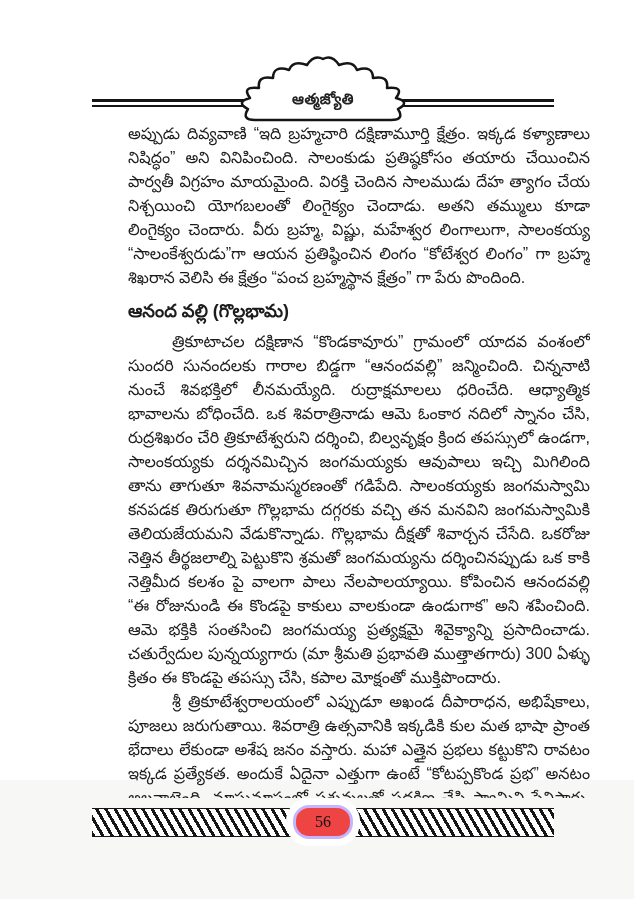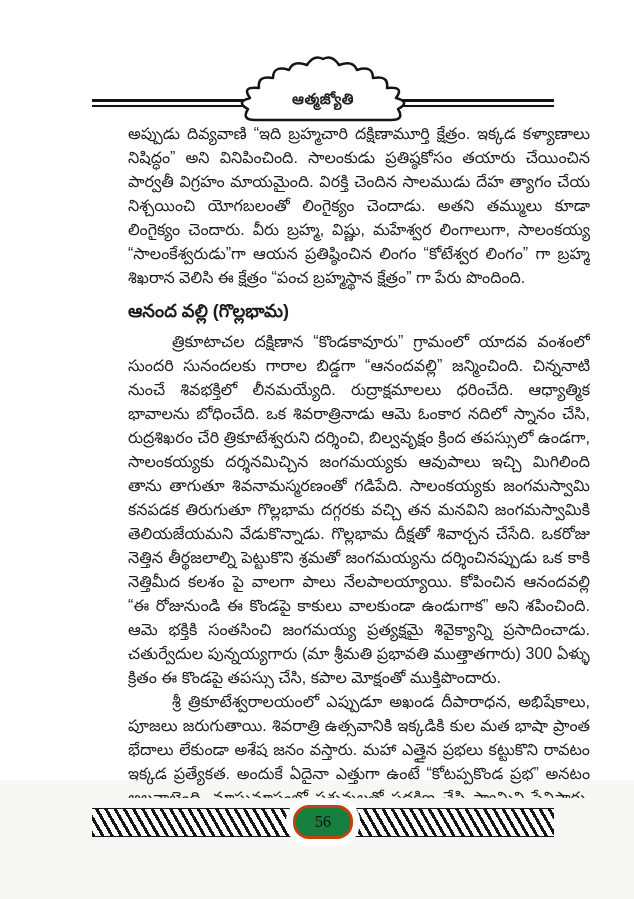--- a/index.html
+++ b/index.html
@@ -81,22 +81,22 @@
       #ffffff 3px, #ffffff 8px
     );
     border-top:1px solid #161616;
     border-bottom:1px solid #161616;
   }
   .page-number-oval{
     position:absolute;
     left:50%; top:50%;
     transform:translate(-50%,-50%);
     width:54px; height:28px;
-    background:#15803d;
-    border:3px solid #c2410c;
+    background:#ef4444;
+    border:3px solid #c4b5fd;
     border-radius:16px;
     box-shadow:0 0 0 7px #ffffff;
     display:flex;
     align-items:center;
     justify-content:center;
   }
   .page-number{
     font-size:16px;
     font-family:"Liberation Serif","DejaVu Serif",serif;
     color:#111;

